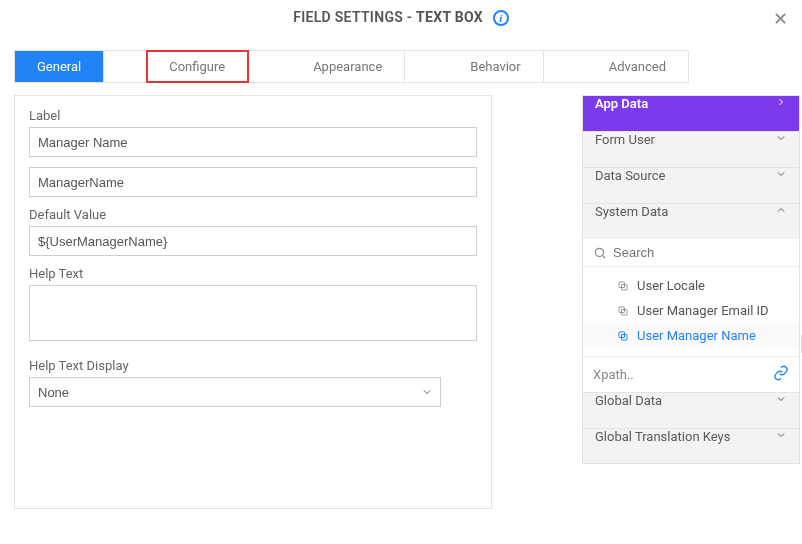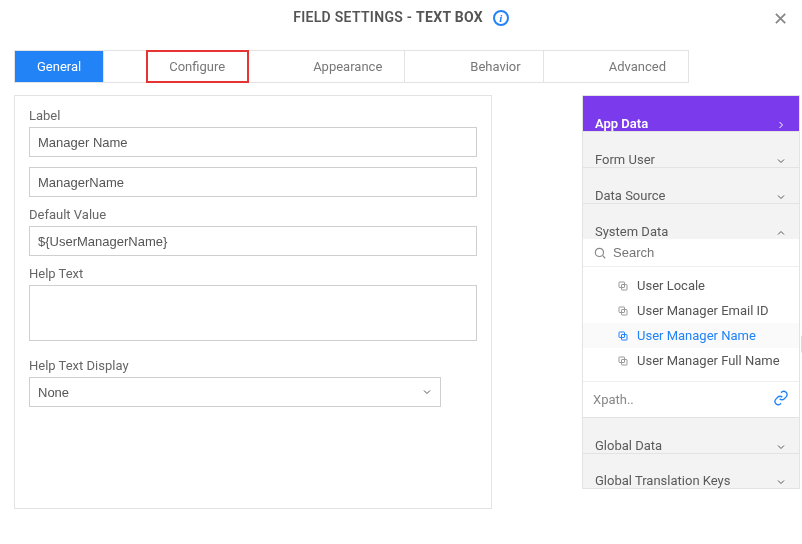--- a/index.html
+++ b/index.html
@@ -17,21 +17,21 @@
     .body-row { display: flex; gap: 0; margin-top: 12px; padding: 0 14px; align-items: flex-start; }
     .left-panel { flex: 1; border: 1px solid #e3e3e3; padding: 12px 14px 18px 14px; min-height: 414px; }
     .field-group { margin-bottom: 10px; }
     .field-label { font-size: 13px; color: #666; margin-bottom: 4px; display:block; }
     .field-input { width: 448px; max-width:100%; border: 1px solid #cfcfcf; padding: 6px 8px; font-size: 13px; color: #555; height:30px;background:#fff; }
     .textarea { height: 56px; resize: none; }
     .select-wrap { position: relative; width: 412px; max-width:100%; }
     .select-wrap .field-input { width:100%; cursor:pointer; }
     .select-caret { position: absolute; right: 8px; top: 50%; transform: translateY(-50%); pointer-events:none; }
     .right-panel { width: 268px; margin-left: 90px; }
-    .acc-head { height: 36px; display: flex; align-items: flex-end; justify-content: space-between; padding: 0 12px; font-size: 13px; cursor: pointer; background: #f3f3f3; color:#5a5a5a; border-top:1px solid #e3e3e3; border-left:1px solid #e3e3e3; border-right:1px solid #e3e3e3;}
+    .acc-head { height: 36px; display: flex; align-items: flex-start; justify-content: space-between; padding: 0 12px; font-size: 13px; cursor: pointer; background: #f3f3f3; color:#5a5a5a; border-top:1px solid #e3e3e3; border-left:1px solid #e3e3e3; border-right:1px solid #e3e3e3;}
     .acc-head.primary { background: #7c3aed; color: #fff; font-weight:600;}
     .chev { display:inline-block; }
     .chev svg { display:block; }
     .acc-body { border-left:1px solid #e3e3e3; border-right:1px solid #e3e3e3; background:#fff;}
     .search-row { display:flex; align-items:center; padding: 6px 10px; border-bottom:1px solid #eee; }
     .search-row input { border:none; outline:none; flex:1; font-size:13px; color:#555; background:transparent; }
     .sys-list { padding: 6px 0 8px 0; position:relative;}
     .sys-item { display:flex; align-items:center; gap:8px; padding: 5px 10px 5px 34px; font-size:13px; color:#555; cursor:pointer; }
     .sys-item.selected { color:#2283f6; background:#fafafa; }
     .copy-icon { display:inline-flex; }
@@ -154,29 +154,20 @@
         </div>
         <div class="sys-item selected">
           <span class="copy-icon">
               <svg width="12" height="12" viewBox="0 0 24 24" fill="none" stroke="#2283f6" stroke-width="2">
                 <rect x="9" y="9" width="11" height="11" rx="1"></rect>
                 <rect x="4" y="4" width="11" height="11" rx="1"></rect>
               </svg>
             </span>
           <span>User Manager Name</span>
         </div>
-        <div class="sys-item">
-          <span class="copy-icon">
-              <svg width="12" height="12" viewBox="0 0 24 24" fill="none" stroke="#999" stroke-width="2">
-                <rect x="9" y="9" width="11" height="11" rx="1"></rect>
-                <rect x="4" y="4" width="11" height="11" rx="1"></rect>
-              </svg>
-            </span>
-          <span>User Manager Full Name</span>
-        </div>
         <div class="scroll-hint"></div>
       </div>
       <div class="xpath-row">
         <span>Xpath..</span>
         <span class="link-icon"><svg width="16" height="16" viewBox="0 0 24 24" fill="none" stroke="#2283f6" stroke-width="2">
               <path d="M10 13a5 5 0 0 0 7 0l3-3a5 5 0 0 0-7-7l-1 1"></path>
               <path d="M14 11a5 5 0 0 0-7 0l-3 3a5 5 0 0 0 7 7l1-1"></path>
             </svg></span>
       </div>
     </div>

